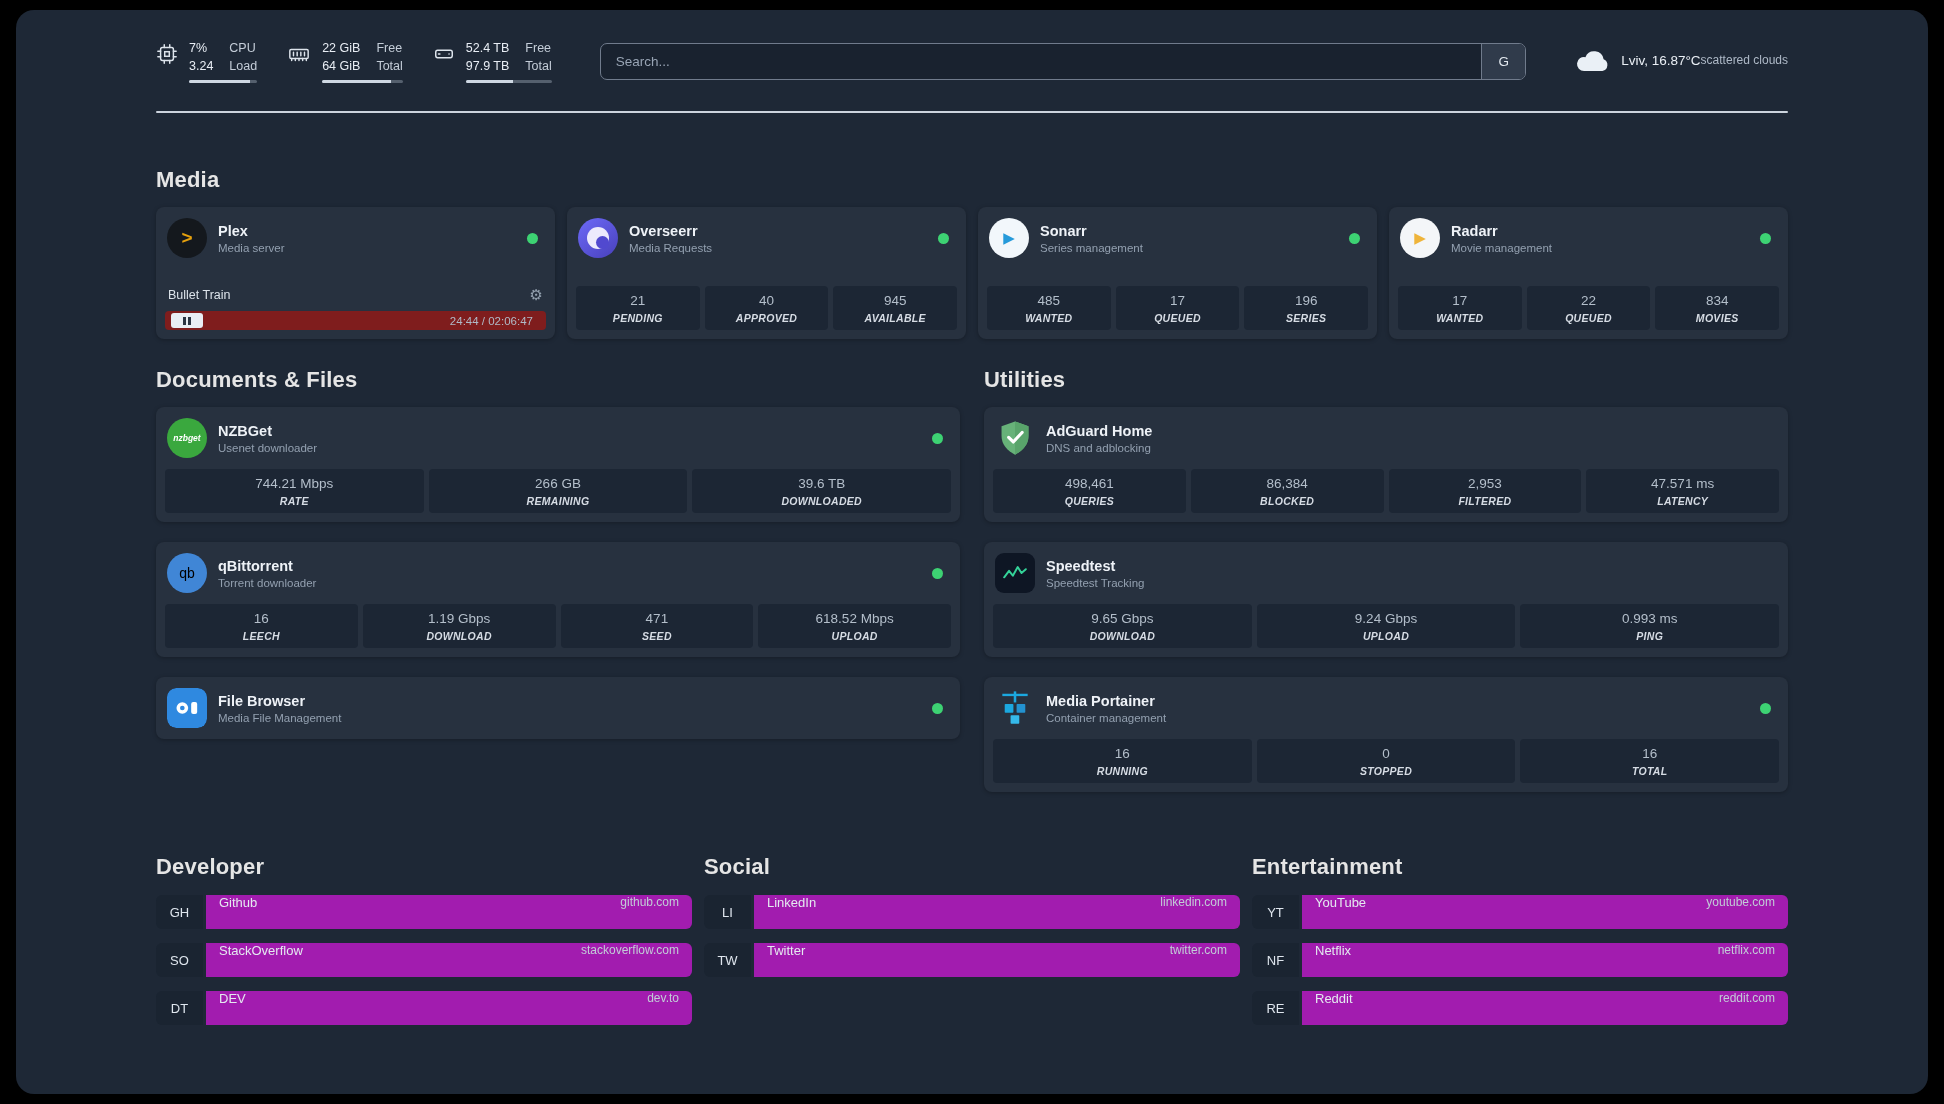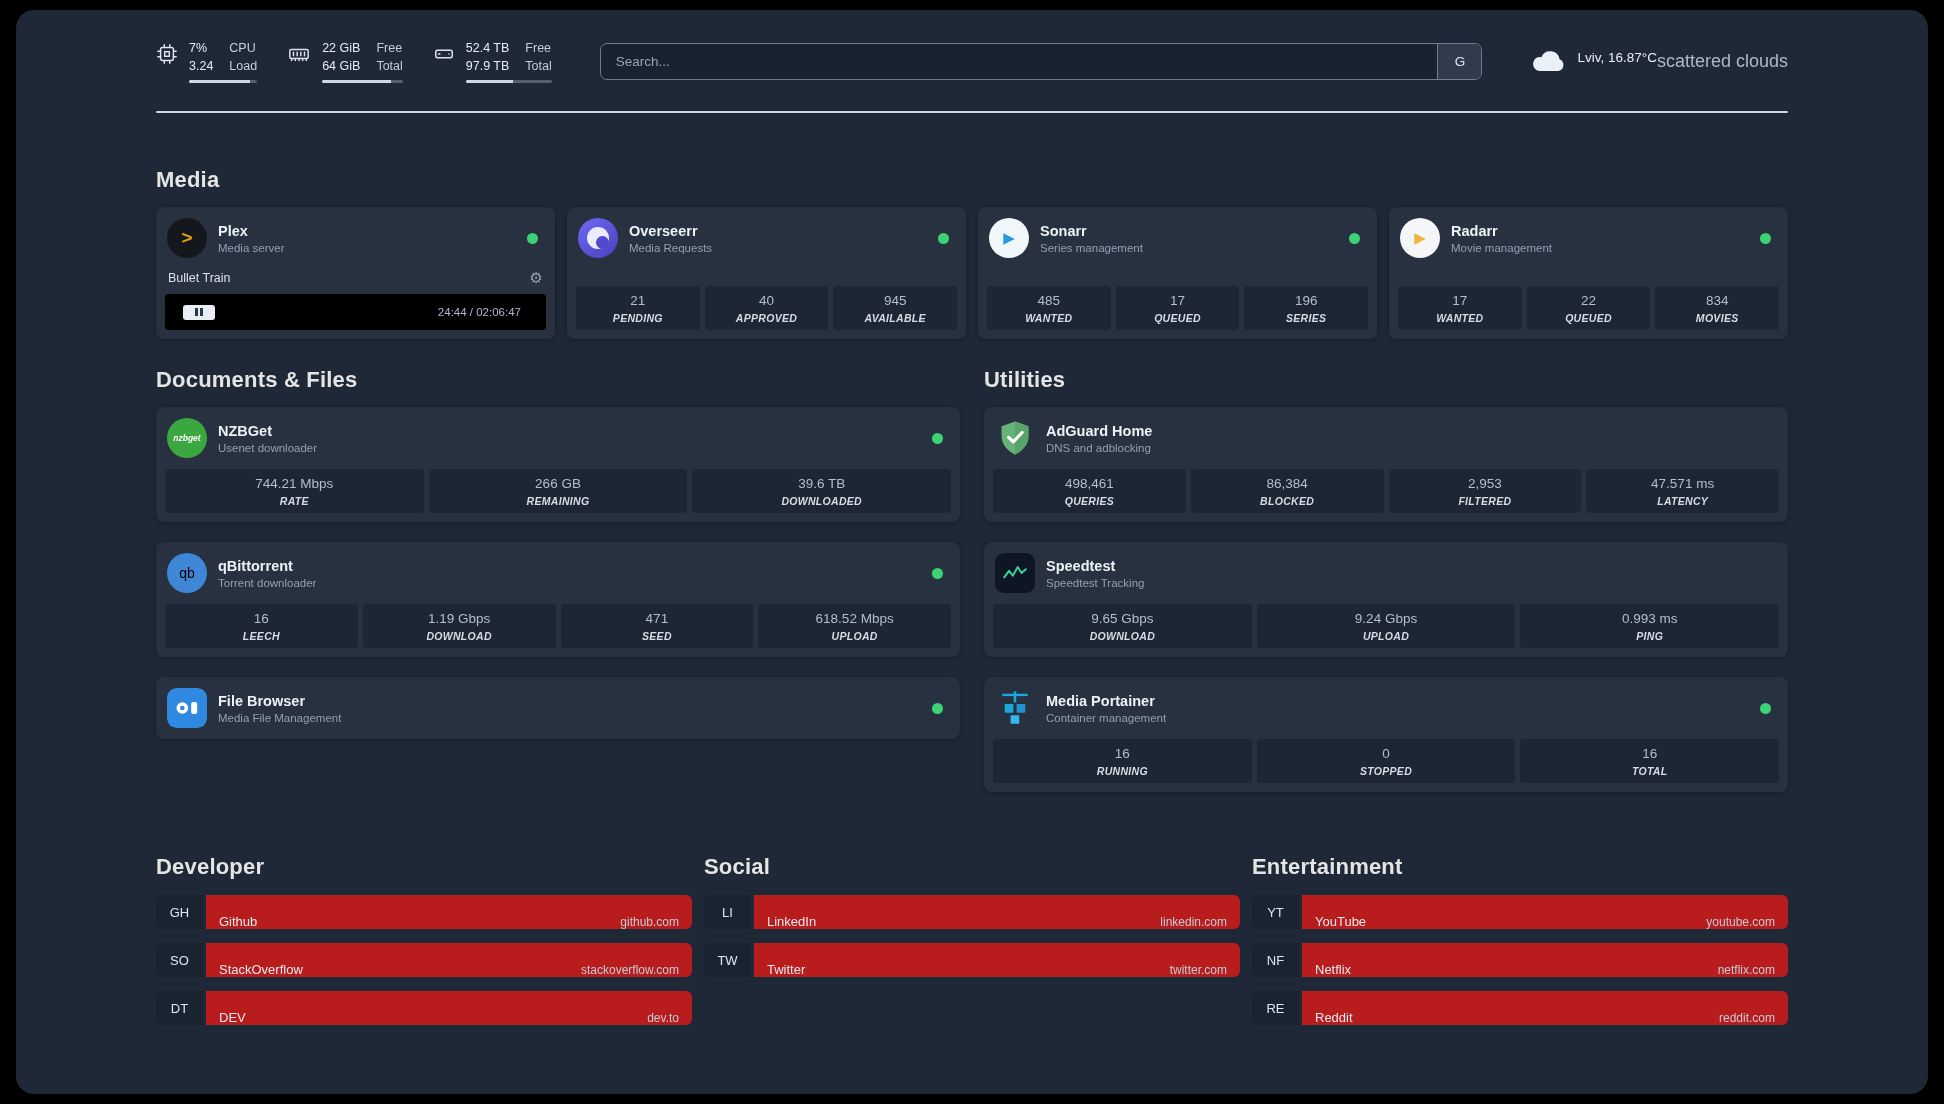--- a/index.html
+++ b/index.html
@@ -49,21 +49,21 @@
   .search input::placeholder { color: #98a4b4; }
   .search .provider {
     width: 44px; background: #303b4b; color: #e2e8ee;
     display: flex; align-items: center; justify-content: center;
     font-size: 13.5px; border-left: 1px solid #707b8c; cursor: pointer;
   }
 
   .weather { display: flex; align-items: center; gap: 11px; }
   .weather-text { display: flex; flex-direction: row; line-height: 1.35; }
   .w-loc { font-size: 13.5px; color: #eaeff5; }
-  .w-cond { font-size: 18px; color: #aeb9c7; }
+  .w-cond { font-size: 12px; color: #aeb9c7; }
 
   .divider { margin-top: 28px; height: 2px; background: #ccd4de; border-radius: 1px; }
 
   
   .section-title { font-size: 22px; font-weight: 700; color: #e5e5e5; letter-spacing: .2px; }
   .sec-media { margin-top: 54px; }
   .media-grid { display: grid; grid-template-columns: repeat(4, 1fr); gap: 12px; margin-top: 14px; }
   .cols2 { display: grid; grid-template-columns: 1fr 1fr; gap: 24px; margin-top: 28px; align-items: start; }
   .col-stack { display: flex; flex-direction: column; gap: 20px; margin-top: 14px; }
   .cols3 { display: grid; grid-template-columns: 1fr 1fr 1fr; gap: 12px; margin-top: 62px; align-items: start; }
@@ -107,39 +107,39 @@
   .icon.filebrowser, .icon.speedtest { border-radius: 9px; }
   .icon.speedtest { background: #0e1624; }
   .icon.shield, .icon.portainer { background: transparent; border-radius: 0; }
 
   
   .player { margin-top: auto; }
   .player-top { display: flex; align-items: center; font-size: 12.5px; color: #dce3ea; padding: 2px 3px 7px; }
   .gear { margin-left: auto; color: #93a0ae; font-size: 15px; cursor: pointer; }
   .player-bar {
     display: flex; align-items: center;
-    background: #000000; border-radius: 4px; height: 19px; padding: 18px;
+    background: #7f1d1d; border-radius: 4px; height: 19px; padding: 6px;
   }
   .pause-btn {
     width: 32px; height: 15px; background: #e9eef4; border: 0; border-radius: 3px;
     display: flex; align-items: center; justify-content: center; gap: 2.5px; cursor: pointer;
   }
   .pause-btn i { width: 2.5px; height: 8px; background: #2b3543; display: block; }
   .player-time { margin-left: auto; font-size: 11.5px; color: #b0bac7; padding-right: 7px; }
 
   
   .bm-list { display: flex; flex-direction: column; gap: 14px; margin-top: 15px; }
   .bm-row { display: flex; height: 34px; cursor: pointer; }
   .bm-abbr {
     width: 47px; background: #1a2431; color: #dfe6ee; font-size: 13px;
     display: flex; align-items: center; justify-content: center;
     border-radius: 6px 0 0 6px; flex: 0 0 auto;
   }
   .bm-bar {
-    flex: 1; background: #b91c1c; display: flex; align-items: flex-end;
+    flex: 1; background: #a21caf; display: flex; align-items: flex-start;
     padding: 0 13px; margin-left: 3px; border-radius: 0 6px 6px 0;
   }
   .bm-name { font-size: 13px; color: #e4e9f0; }
   .bm-url { margin-left: auto; font-size: 12px; color: #c2ccd7; }
 </style>
 </head>
 <body>
 
 <div class="frame">
   <div class="content">

